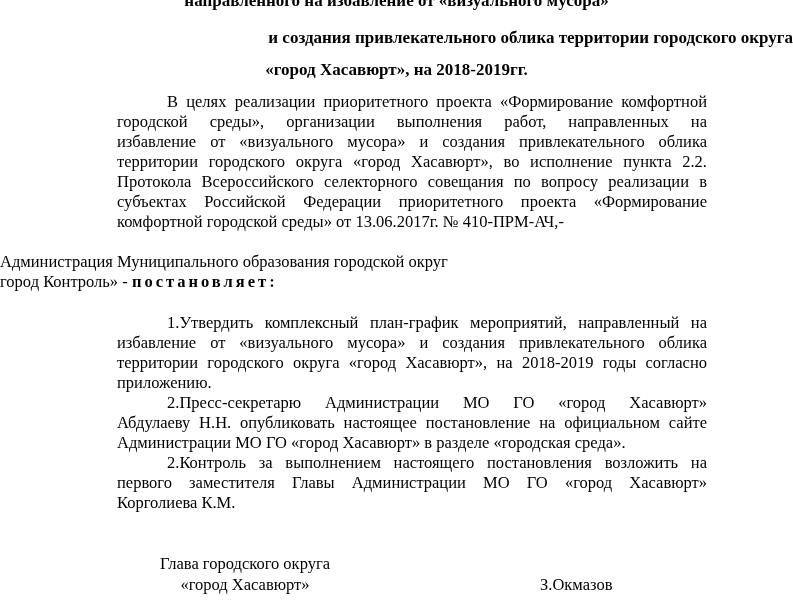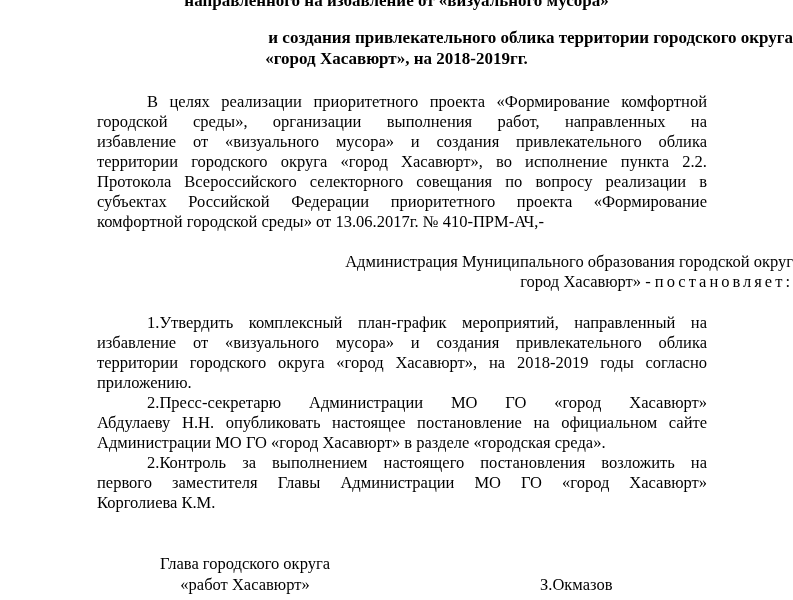--- a/index.html
+++ b/index.html
@@ -40,37 +40,38 @@
       left: 97px;
       width: 610px;
       font-size: 16.5px;
       line-height: 20px;
     }
     .line {
       display: block;
       text-align: justify;
       text-align-last: justify;
       white-space: normal;
+      margin-left: 20px;
     }
     .line.last {
       text-align-last: left;
     }
     .line.indent {
       text-indent: 50px;
     }
     .center-block {
       position: absolute;
       left: 0;
       width: 793px;
-      text-align: right;
+      text-align: left;
       font-size: 16.5px;
       line-height: 20px;
     }
     .spaced {
-      font-weight: normal;
+      font-weight: bold;
       letter-spacing: 3px;
       margin-top: 32px;
     }
     .sig-left {
       position: absolute;
       left: 130px;
       top: 553px;
       width: 230px;
       font-weight: normal;
       font-size: 16.5px;
@@ -87,36 +88,36 @@
     }
   </style>
 </head>
 <body>
 
 <div class="page">
 
   <div class="title">
     <div>направленного на избавление от «визуального мусора»</div>
     <div style="margin-top:17px;text-align:right;">и создания привлекательного облика территории городского округа</div>
-    <div style="margin-top:1px;">«город Хасавюрт», на 2018-2019гг.</div>
+    <div style="margin-top:12px;">«город Хасавюрт», на 2018-2019гг.</div>
   </div>
 
   <div class="body-block" style="top:92px;">
     <span class="line indent">В целях  реализации приоритетного проекта «Формирование комфортной</span>
     <span class="line">городской среды»,   организации выполнения работ,   направленных на</span>
     <span class="line">избавление от «визуального мусора» и создания  привлекательного  облика</span>
     <span class="line">территории городского округа «город Хасавюрт», во исполнение пункта 2.2.</span>
     <span class="line">Протокола Всероссийского  селекторного  совещания по вопросу реализации в</span>
     <span class="line">субъектах  Российской Федерации приоритетного проекта «Формирование</span>
     <span class="line last">комфортной городской среды» от 13.06.2017г. № 410-ПРМ-АЧ,-</span>
   </div>
 
   <div class="center-block" style="top:252px;">
     <div>Администрация Муниципального образования городской округ</div>
-    <div><span>город Хасавюрт» - </span><span class="spaced">постановляет:</span></div>
+    <div><span>город Контроль» - </span><span class="spaced">постановляет:</span></div>
   </div>
 
   <div class="body-block" style="top:313px;">
     <span class="line indent">1.Утвердить комплексный  план-график мероприятий,  направленный на</span>
     <span class="line">избавление от «визуального  мусора» и  создания привлекательного  облика</span>
     <span class="line">территории городского округа «город Хасавюрт», на  2018-2019 годы согласно</span>
     <span class="line last">приложению.</span>
   </div>
 
   <div class="body-block" style="top:393px;">
@@ -126,18 +127,18 @@
   </div>
 
   <div class="body-block" style="top:453px;">
     <span class="line indent">2.Контроль за выполнением настоящего постановления возложить на</span>
     <span class="line">первого заместителя  Главы  Администрации МО ГО «город Хасавюрт»</span>
     <span class="line last">Корголиева К.М.</span>
   </div>
 
   <div class="sig-left">
     <div>Глава городского округа</div>
-    <div>«работ Хасавюрт»</div>
+    <div>«город Хасавюрт»</div>
   </div>
 
   <div class="sig-right">З.Окмазов</div>
 
 </div>
 
 </body></html>

